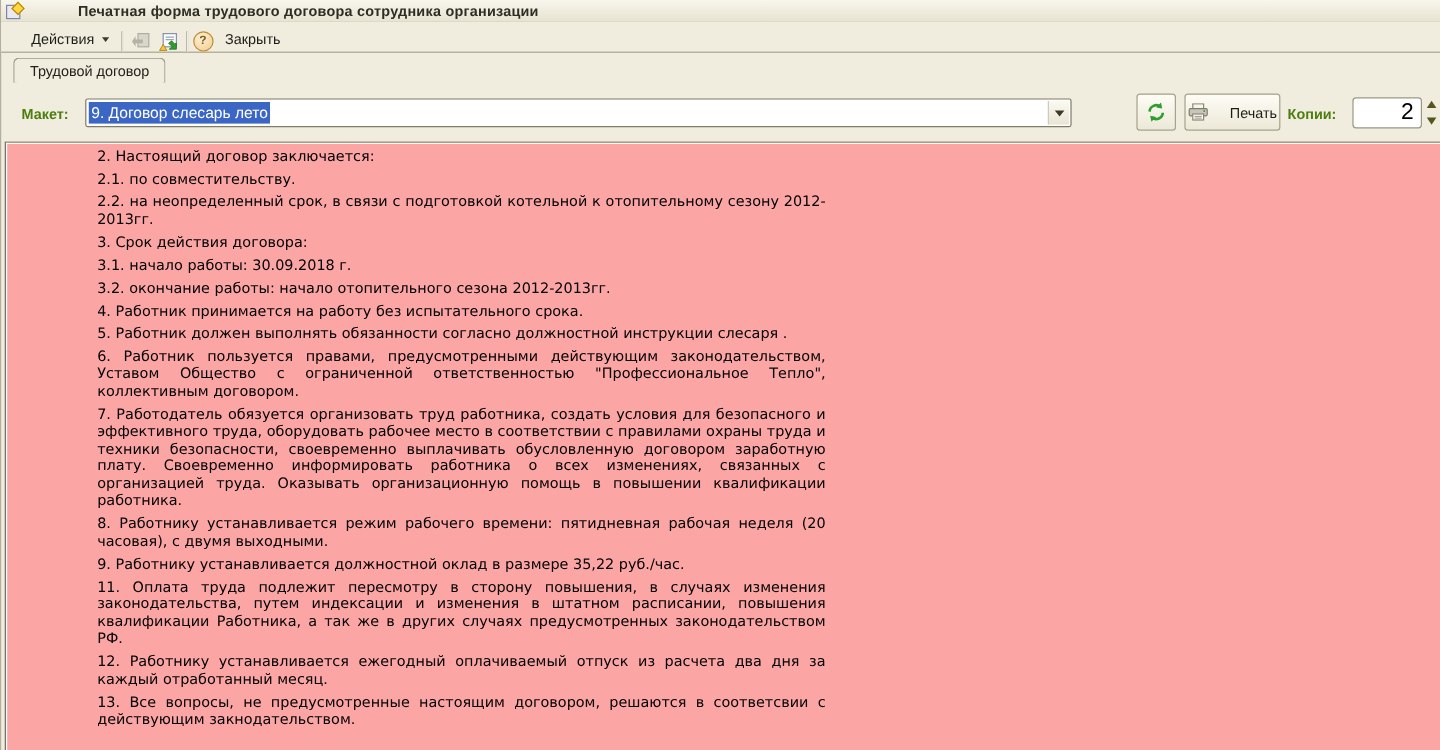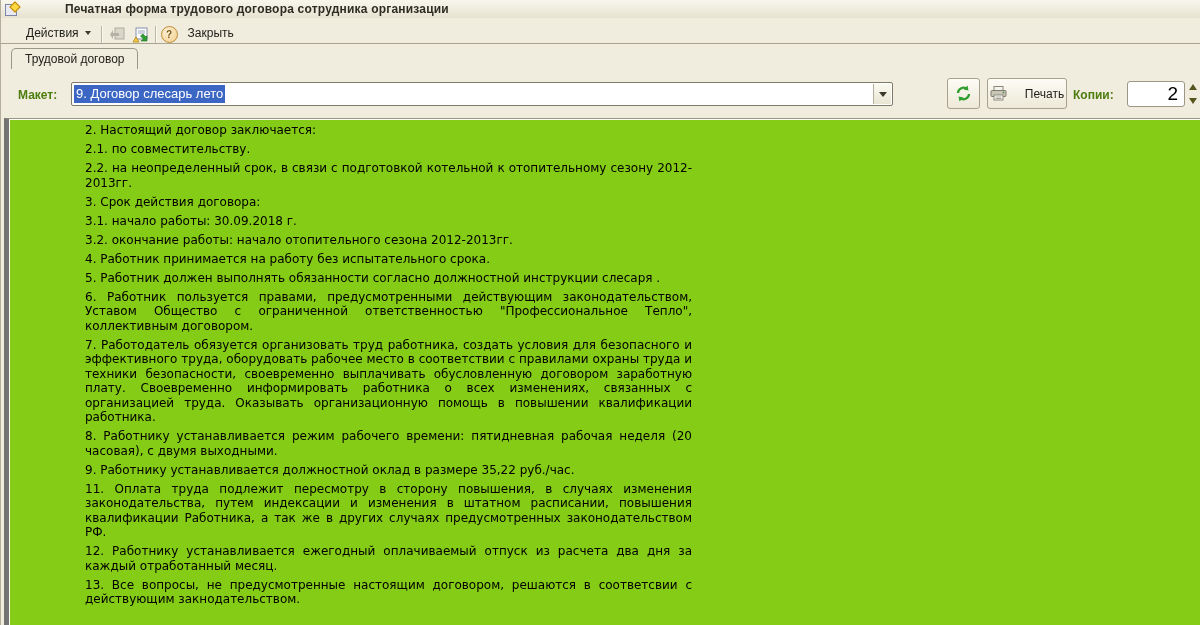--- a/index.html
+++ b/index.html
@@ -85,22 +85,22 @@
     background:#fff;border:1px solid #9B9785;border-radius:3px;
     font-size:19px;color:#000;text-align:right;padding:0 6px 0 0;line-height:24px;
   }
   .spinner{position:absolute;left:1186px;top:13px;width:12px;height:26px;display:flex;flex-direction:column;justify-content:space-between;padding:3px 0;box-sizing:border-box;}
   .spin-up{width:0;height:0;border-left:4px solid transparent;border-right:4px solid transparent;border-bottom:6px solid #55551D;margin:0 auto;}
   .spin-dn{width:0;height:0;border-left:4px solid transparent;border-right:4px solid transparent;border-top:6px solid #55551D;margin:0 auto;}
 
   
   .docarea{
     position:absolute;left:3px;top:118px;right:0;bottom:0;
-    background:#84cc16;
-    border-top:1px solid #9B9785;border-left:5px solid #737373;
+    background:#fca5a5;
+    border-top:1px solid #9B9785;border-left:1px solid #737373;
     box-shadow:inset 1px 1px 0 #FDFDF8;
     overflow:hidden;
   }
   .doc-text{
     margin:4px 0 0 76px;width:607px;
     font-family:"DejaVu Sans","Liberation Sans",sans-serif;
     font-size:12px;line-height:14.5px;color:#000;
   }
   .doc-text p{margin:0 0 4.5px 0;text-align:justify;}
 </style>

